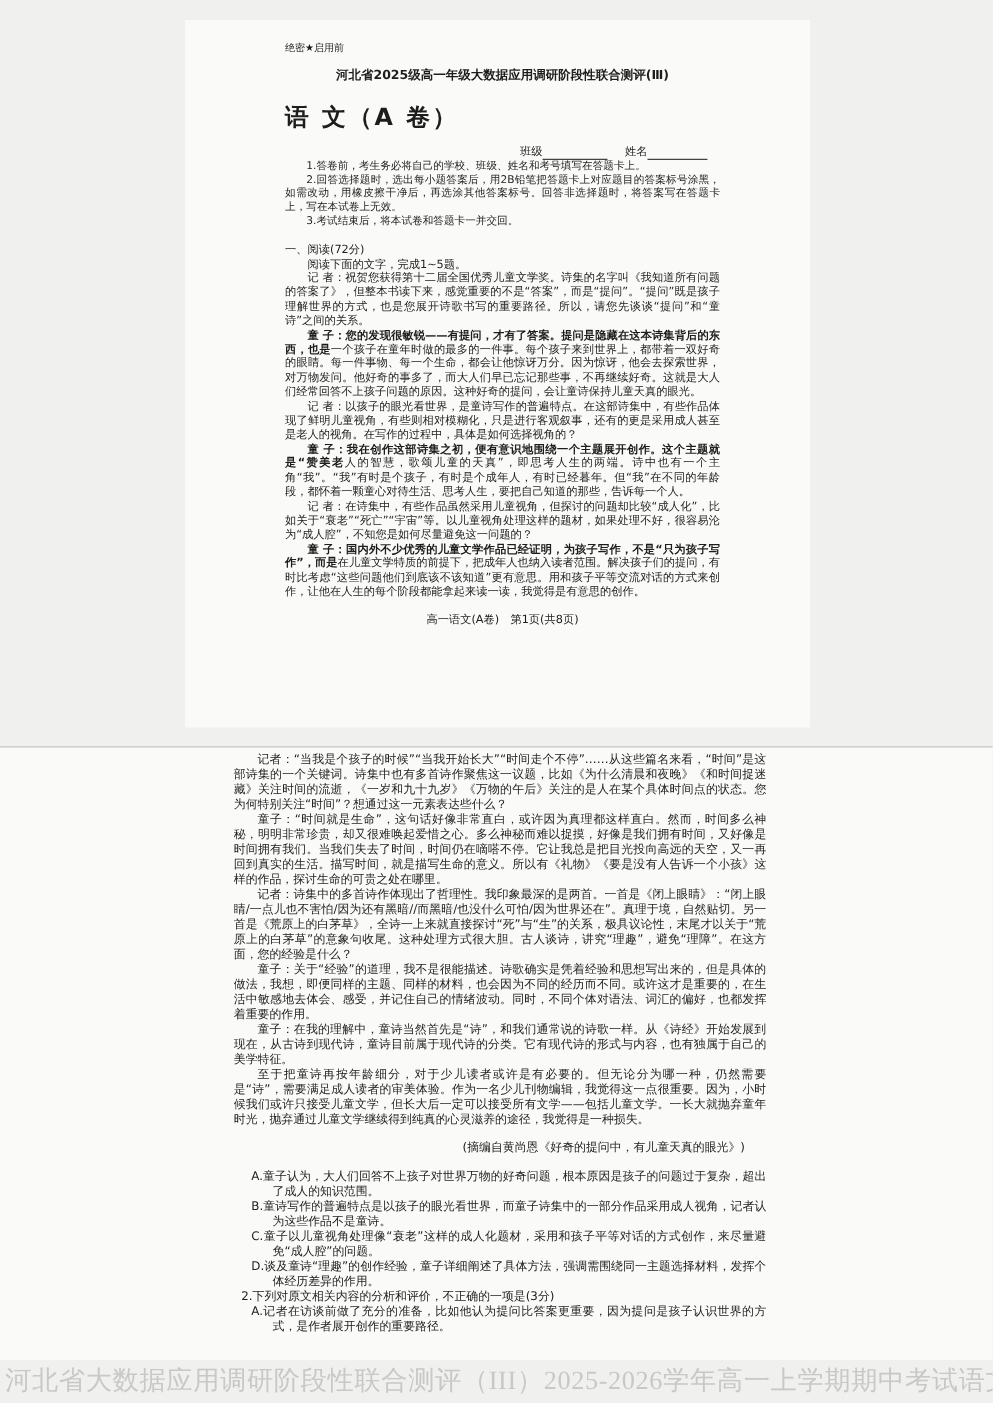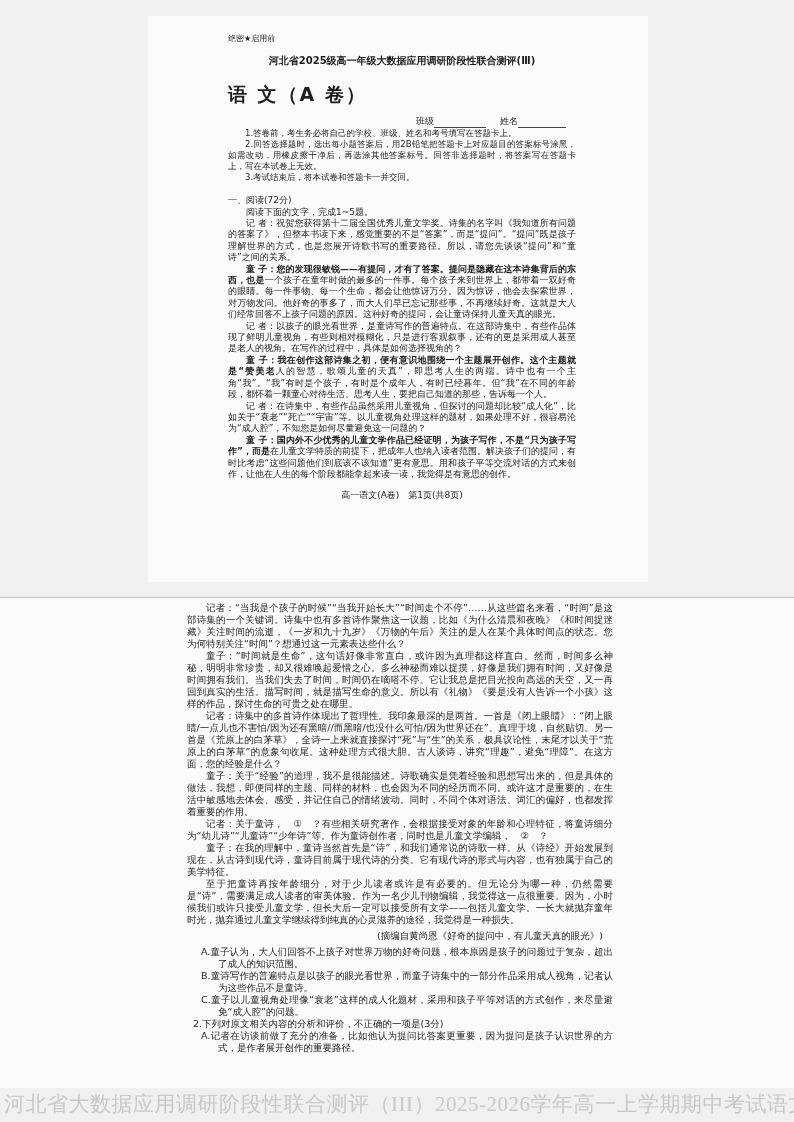--- a/index.html
+++ b/index.html
@@ -24,21 +24,21 @@
   .blank.w2{width:48px;}
   .notice-title{font-size:8.5px;margin:4px 0 0 0;line-height:11px;}
   .notices p{font-size:8.5px;line-height:11px;margin:0;text-indent:2em;text-align:justify;}
   .sec-head{font-size:9px;margin:12px 0 0 0;line-height:11.5px;}
   .subsec-head{font-size:9px;margin:0;line-height:11.5px;}
   .instruction{font-size:9px;margin:0;line-height:11.5px;text-indent:2em;}
   .paras1 p{font-size:9px;line-height:11.4px;margin:0;text-indent:2em;text-align:justify;}
   .paras2 p{font-size:9.5px;line-height:12px;margin:0;text-indent:2em;text-align:justify;}
   .lead{font-weight:bold;}
   .footer{font-size:9px;text-align:center;margin-top:9px;}
-  .source-line{font-size:9.5px;line-height:12px;text-align:right;margin:4px;padding-right:6px;}
+  .source-line{font-size:9.5px;line-height:12px;text-align:right;margin:11px;padding-right:6px;}
   .stem{font-size:9.5px;line-height:12px;margin:0 0 0 6px;text-align:justify;}
   .options p{font-size:9.5px;line-height:12px;margin:0 0 0 14px;padding-left:1.8em;text-indent:-1.8em;text-align:justify;}
   .watermark{
     position:absolute;left:4px;top:1090px;width:790px;overflow:hidden;
     font-family:"Liberation Serif",serif;
     font-size:21px;color:#c8c8c6;white-space:nowrap;letter-spacing:0.5px;
   }
 </style>
 </head>
 <body>
@@ -82,36 +82,36 @@
   <div class="paras2">
 
       <p><span class="lead"></span><span>记者：“当我是个孩子的时候”“当我开始长大”“时间走个不停”……从这些篇名来看，“时间”是这部诗集的一个关键词。诗集中也有多首诗作聚焦这一议题，比如《为什么清晨和夜晚》《和时间捉迷藏》关注时间的流逝，《一岁和九十九岁》《万物的午后》关注的是人在某个具体时间点的状态。您为何特别关注“时间”？想通过这一元素表达些什么？</span></p>
 
       <p><span class="lead"></span><span>童子：“时间就是生命”，这句话好像非常直白，或许因为真理都这样直白。然而，时间多么神秘，明明非常珍贵，却又很难唤起爱惜之心。多么神秘而难以捉摸，好像是我们拥有时间，又好像是时间拥有我们。当我们失去了时间，时间仍在嘀嗒不停。它让我总是把目光投向高远的天空，又一再回到真实的生活。描写时间，就是描写生命的意义。所以有《礼物》《要是没有人告诉一个小孩》这样的作品，探讨生命的可贵之处在哪里。</span></p>
 
       <p><span class="lead"></span><span>记者：诗集中的多首诗作体现出了哲理性。我印象最深的是两首。一首是《闭上眼睛》：“闭上眼睛/一点儿也不害怕/因为还有黑暗//而黑暗/也没什么可怕/因为世界还在”。真理于境，自然贴切。另一首是《荒原上的白茅草》，全诗一上来就直接探讨“死”与“生”的关系，极具议论性，末尾才以关于“荒原上的白茅草”的意象句收尾。这种处理方式很大胆。古人谈诗，讲究“理趣”，避免“理障”。在这方面，您的经验是什么？</span></p>
 
       <p><span class="lead"></span><span>童子：关于“经验”的道理，我不是很能描述。诗歌确实是凭着经验和思想写出来的，但是具体的做法，我想，即便同样的主题、同样的材料，也会因为不同的经历而不同。或许这才是重要的，在生活中敏感地去体会、感受，并记住自己的情绪波动。同时，不同个体对语法、词汇的偏好，也都发挥着重要的作用。</span></p>
 
-      <p><span class="lead"></span><span>记者：关于童诗，　①　？有些相关研究著作，会根据接受对象的年龄和心理特征，将童诗细分为“幼儿诗”“儿童诗”“少年诗”等。作为童诗创作者，同时也是儿童文学编辑，　②　？</span></p>
 
       <p><span class="lead"></span><span>童子：在我的理解中，童诗当然首先是“诗”，和我们通常说的诗歌一样。从《诗经》开始发展到现在，从古诗到现代诗，童诗目前属于现代诗的分类。它有现代诗的形式与内容，也有独属于自己的美学特征。</span></p>
 
       <p><span class="lead"></span><span>至于把童诗再按年龄细分，对于少儿读者或许是有必要的。但无论分为哪一种，仍然需要是“诗”，需要满足成人读者的审美体验。作为一名少儿刊物编辑，我觉得这一点很重要。因为，小时候我们或许只接受儿童文学，但长大后一定可以接受所有文学——包括儿童文学。一长大就抛弃童年时光，抛弃通过儿童文学继续得到纯真的心灵滋养的途径，我觉得是一种损失。</span></p>
     </div>
   <p class="source-line">(摘编自黄尚恩《好奇的提问中，有儿童天真的眼光》)</p>
 
   <div class="options">
 
       <p><span>A.</span><span>童子认为，大人们回答不上孩子对世界万物的好奇问题，根本原因是孩子的问题过于复杂，超出了成人的知识范围。</span></p>
 
       <p><span>B.</span><span>童诗写作的普遍特点是以孩子的眼光看世界，而童子诗集中的一部分作品采用成人视角，记者认为这些作品不是童诗。</span></p>
 
       <p><span>C.</span><span>童子以儿童视角处理像“衰老”这样的成人化题材，采用和孩子平等对话的方式创作，来尽量避免“成人腔”的问题。</span></p>
 
+      <p><span>D.</span><span>谈及童诗“理趣”的创作经验，童子详细阐述了具体方法，强调需围绕同一主题选择材料，发挥个体经历差异的作用。</span></p>
     </div>
 
   <p class="stem">2.下列对原文相关内容的分析和评价，不正确的一项是(3分)</p>
   <div class="options">
 
       <p><span>A.</span><span>记者在访谈前做了充分的准备，比如他认为提问比答案更重要，因为提问是孩子认识世界的方式，是作者展开创作的重要路径。</span></p>
     </div>
 
 </div>
 

